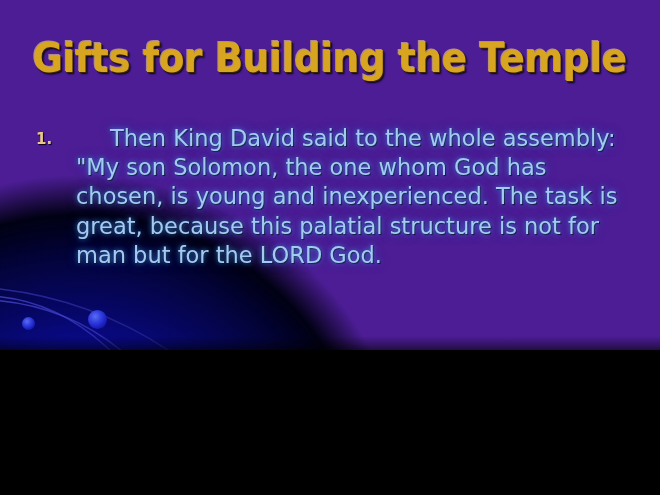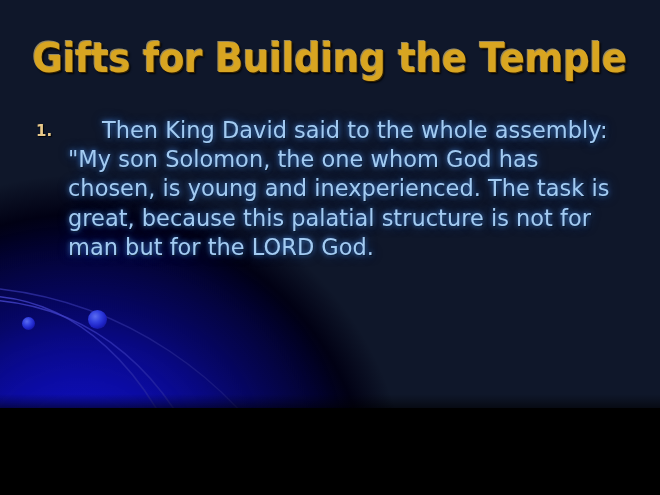--- a/index.html
+++ b/index.html
@@ -4,22 +4,22 @@
 <style>
   html, body {
     margin: 0;
     padding: 0;
     background: #000000;
   }
 
   #slide {
     position: relative;
     width: 660px;
-    height: 408px;
-    background: #0f172a;
+    height: 350px;
+    background: #4c1d95;
     overflow: hidden;
     font-family: "DejaVu Sans", sans-serif;
   }
 
   
   .bg-layer {
     position: absolute;
     inset: 0;
     pointer-events: none;
   }
@@ -130,21 +130,21 @@
     left: 6px;
     top: 6px;
     font-family: "DejaVu Sans", sans-serif;
     font-size: 15px;
     font-weight: bold;
     color: #e8c98a;
     text-shadow: 1px 1px 1px rgba(0,0,0,0.9);
   }
 
   .item-text {
-    margin: 0;
+    margin: 8px;
     font-family: "DejaVu Sans", sans-serif;
     font-size: 22.5px;
     line-height: 29.2px;
     font-weight: normal;
     color: #a3cbf2;
     text-indent: 34px;
     text-shadow:
        0 0 5px rgba(70, 140, 225, 0.85),
        0 0 11px rgba(40, 95, 195, 0.55),
        1px 1px 1px rgba(0, 0, 0, 0.85);

